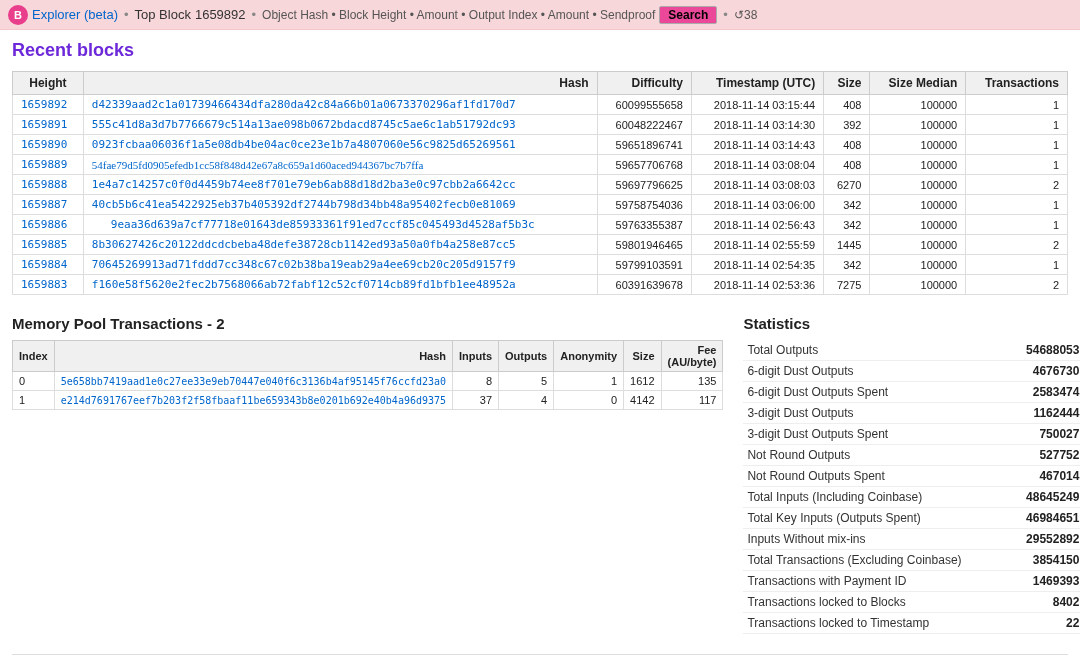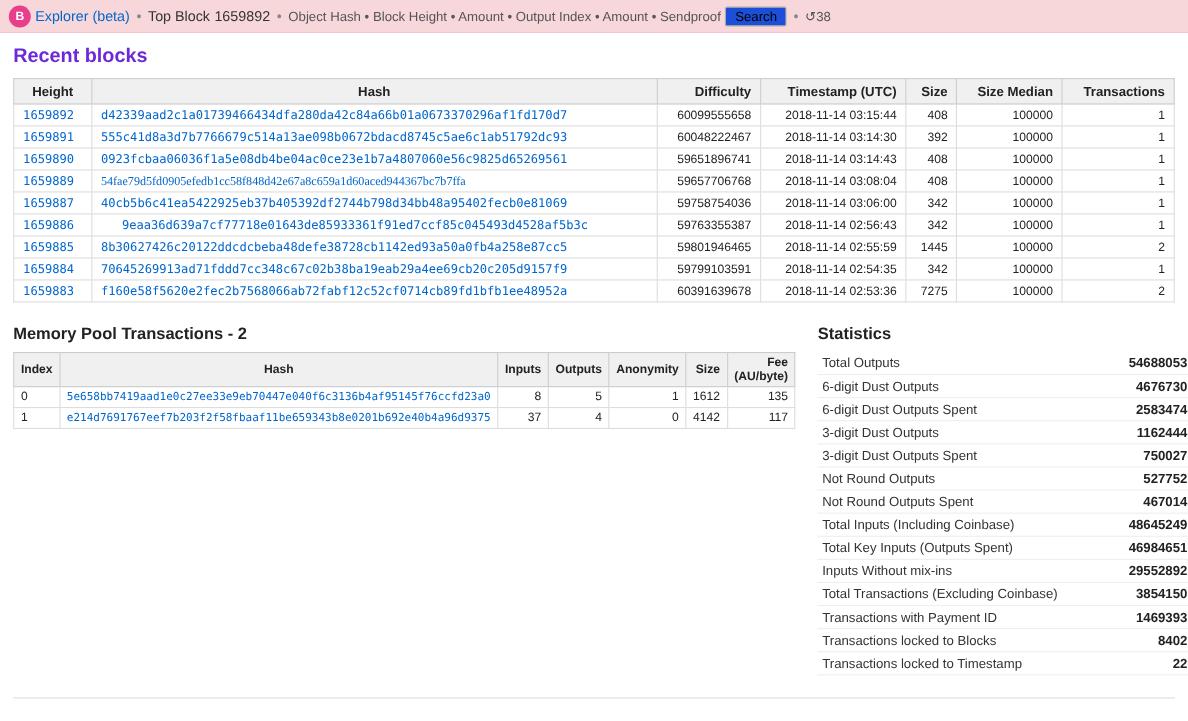--- a/index.html
+++ b/index.html
@@ -46,26 +46,27 @@
     #header .separator {
       color: #888;
       margin: 0 2px;
       font-size: 13px;
     }
     #header .nav-items {
       color: #555;
       font-size: 12px;
     }
     #header .search-btn {
-      background: #1d4ed8;
+      background: #ec4899;
       border: 1px solid #aaa;
       padding: 1px 8px;
       cursor: pointer;
       font-size: 12px;
       border-radius: 2px;
+      font-weight: bold;
     }
     #header .refresh-info {
       color: #555;
       font-size: 12px;
     }
 
     
     #main {
       padding: 10px 12px;
     }
@@ -91,21 +92,21 @@
     }
     th {
       background: #f0f0f0;
       border: 1px solid #ccc;
       padding: 4px 8px;
       text-align: right;
       font-weight: bold;
       font-size: 12px;
     }
     th:first-child, th.left {
-      text-align: center;
+      text-align: right;
     }
     td {
       border: 1px solid #ddd;
       padding: 3px 8px;
       text-align: right;
       font-size: 11px;
     }
     td:first-child, td.left {
       text-align: left;
     }
@@ -230,20 +231,29 @@
           <tr>
       <td class="left"><a href="#">1659889</a></td>
       <td class="left"><a href="#" style="font-family:Liberation Serif, serif;font-size:11px;">54fae79d5fd0905efedb1cc58f848d42e67a8c659a1d60aced944367bc7b7ffa</a></td>
       <td>59657706768</td>
       <td>2018-11-14 03:08:04</td>
       <td>408</td>
       <td>100000</td>
       <td>1</td>
     </tr>
           <tr>
+      <td class="left"><a href="#">1659888</a></td>
+      <td class="left"><a href="#" style="font-family:monospace;font-size:11px;">1e4a7c14257c0f0d4459b74ee8f701e79eb6ab88d18d2ba3e0c97cbb2a6642cc</a></td>
+      <td>59697796625</td>
+      <td>2018-11-14 03:08:03</td>
+      <td>6270</td>
+      <td>100000</td>
+      <td>2</td>
+    </tr>
+          <tr>
       <td class="left"><a href="#">1659887</a></td>
       <td class="left"><a href="#" style="font-family:monospace;font-size:11px;">40cb5b6c41ea5422925eb37b405392df2744b798d34bb48a95402fecb0e81069</a></td>
       <td>59758754036</td>
       <td>2018-11-14 03:06:00</td>
       <td>342</td>
       <td>100000</td>
       <td>1</td>
     </tr>
           <tr>
       <td class="left"><a href="#">1659886</a></td>

